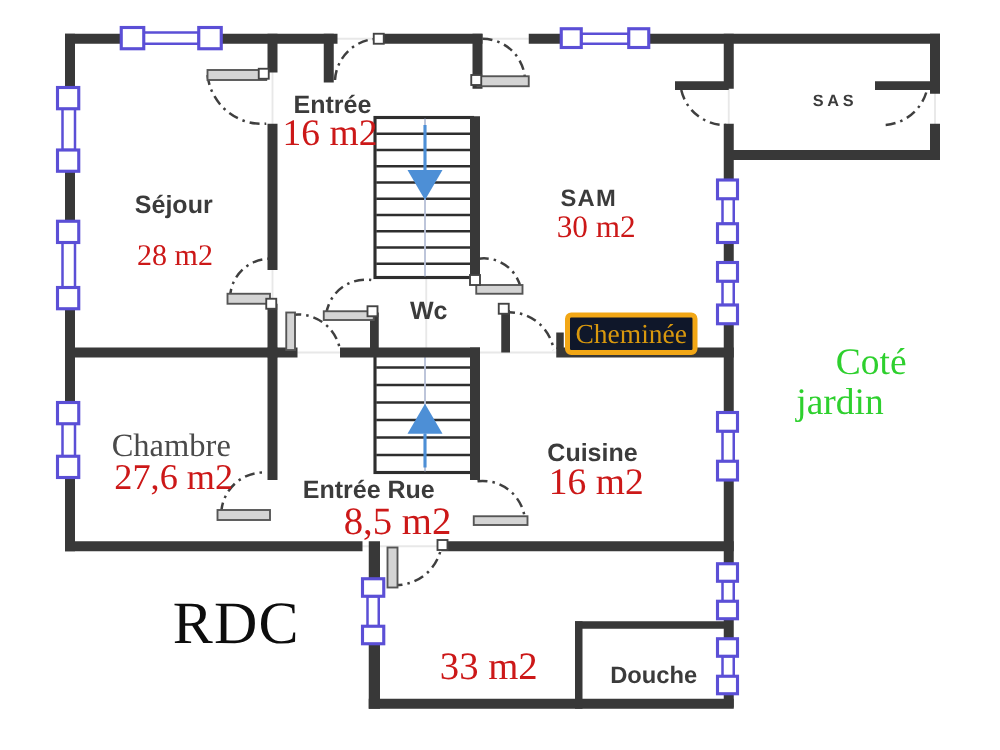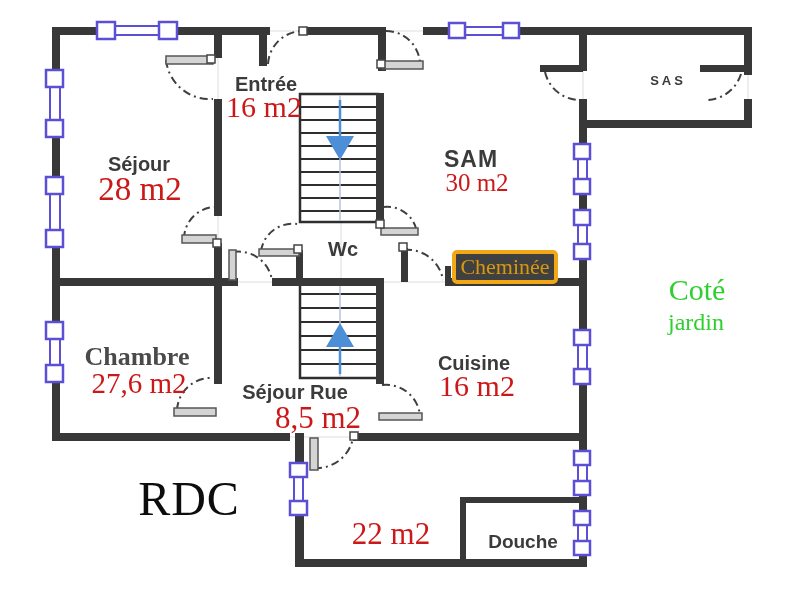--- a/index.html
+++ b/index.html
@@ -1,26 +1,26 @@
 <!DOCTYPE html>
 <html><head>
 <meta charset="utf-8">
 <style>
   html,body{margin:0;padding:0;background:#ffffff;}
   .plan{position:relative;width:800px;height:600px;background:#ffffff;overflow:hidden;
         font-family:"Liberation Sans",sans-serif;}
   .plan svg{position:absolute;left:0;top:0;}
   .lbl{position:absolute;transform:translate(-50%,-50%);white-space:nowrap;line-height:1;}
   .room-name{font-family:Liberation Sans, sans-serif;font-weight:600;color:#3b3b3b;}
-  .room-name-serif{font-family:"Liberation Serif",serif;font-weight:700;color:#4a4a4a;}
+  .room-name-serif{font-family:"Liberation Serif",serif;font-weight:400;color:#4a4a4a;}
   .room-area{font-family:Liberation Serif, serif;font-weight:400;color:#cc1818;text-align:right;}
   .floor-title{font-family:"Liberation Serif",serif;color:#0d0d0d;letter-spacing:1px;margin-left:24px;}
   .garden-note{font-family:Liberation Serif, serif;color:#2ed02e;text-align:center;}
   .chimney-badge{position:absolute;left:452px;top:250px;width:98px;height:26px;
-    background:#404040;border:4px solid #f2a716;border-radius:5px;
+    background:#0f172a;border:4px solid #f2a716;border-radius:5px;
     display:flex;align-items:center;justify-content:center;}
   .chimney-badge span{font-family:"Liberation Serif",serif;font-size:22px;color:#d8980e;}
 </style>
 </head>
 <body>
 
 <div class="plan">
 
 <svg width="800" height="600" viewBox="0 0 800 600">
 
@@ -202,43 +202,43 @@
     <rect x="376" y="220" width="8" height="8"></rect>
     <rect x="213" y="239" width="8" height="8"></rect>
   </g>
 </svg>
 
   <div class="chimney-badge">
     <span>Cheminée</span>
   </div>
 
   <div class="lbl room-name" style="left:139px;top:164px;font-size:20px;">Séjour</div>
-  <div class="lbl room-area" style="left:140px;top:189px;font-size:33px;">28 m2</div>
+  <div class="lbl room-area" style="left:140px;top:205px;font-size:24px;">28 m2</div>
 
   <div class="lbl room-name" style="left:266px;top:84px;font-size:20px;">Entrée</div>
   <div class="lbl room-area" style="left:264px;top:107px;font-size:30px;">16 m2</div>
 
-  <div class="lbl room-name" style="left:471px;top:159px;font-size:23px;letter-spacing:1px;">SAM</div>
+  <div class="lbl room-name" style="left:471px;top:159px;font-size:19px;letter-spacing:1px;">SAM</div>
   <div class="lbl room-area" style="left:477px;top:182px;font-size:25px;">30 m2</div>
 
   <div class="lbl room-name" style="left:668px;top:80px;font-size:13px;letter-spacing:3px;">SAS</div>
 
   <div class="lbl room-name" style="left:343px;top:249px;font-size:20px;">Wc</div>
 
   <div class="lbl room-name-serif" style="left:137px;top:357px;font-size:26px;">Chambre</div>
   <div class="lbl room-area" style="left:139px;top:383px;font-size:29px;">27,6 m2</div>
 
   <div class="lbl room-name" style="left:474px;top:363px;font-size:20px;">Cuisine</div>
   <div class="lbl room-area" style="left:477px;top:386px;font-size:30px;">16 m2</div>
 
-  <div class="lbl room-name" style="left:295px;top:392px;font-size:20px;">Séjour Rue</div>
+  <div class="lbl room-name" style="left:295px;top:392px;font-size:20px;">Entrée Rue</div>
   <div class="lbl room-area" style="left:318px;top:417px;font-size:31px;">8,5 m2</div>
 
-  <div class="lbl room-area" style="left:391px;top:533px;font-size:31px;">22 m2</div>
+  <div class="lbl room-area" style="left:391px;top:533px;font-size:31px;">33 m2</div>
 
   <div class="lbl room-name" style="left:523px;top:541px;font-size:19px;">Douche</div>
 
   <div class="lbl floor-title" style="left:165px;top:499px;font-size:48px;">RDC</div>
 
   <div class="lbl garden-note" style="left:697px;top:290px;font-size:30px;">Coté</div>
-  <div class="lbl garden-note" style="left:696px;top:322px;font-size:24px;">jardin</div>
+  <div class="lbl garden-note" style="left:672px;top:322px;font-size:30px;">jardin</div>
 
 </div>
 
 </body></html>

